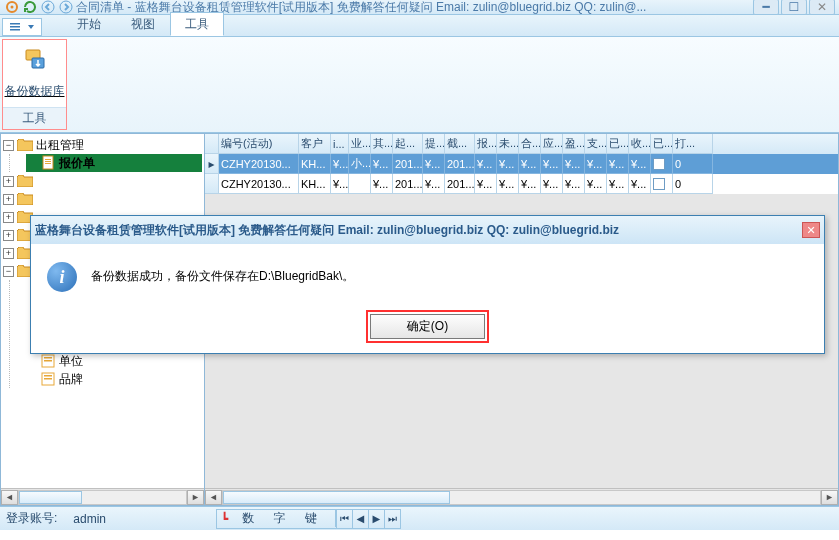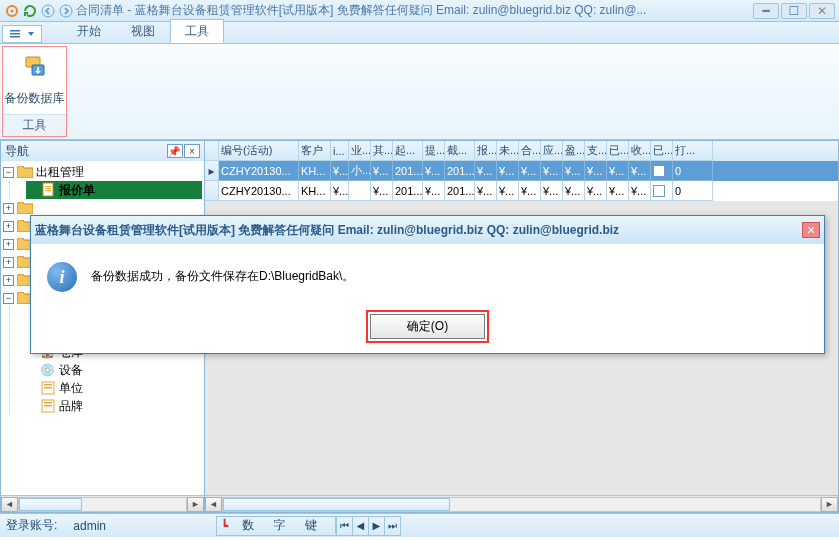--- a/index.html
+++ b/index.html
@@ -1,35 +1,35 @@
 <!DOCTYPE html>
 <html><head>
 <meta charset="utf-8">
 <style>
 * { box-sizing: border-box; margin: 0; padding: 0; font-family: "Microsoft YaHei", SimSun, sans-serif; font-size: 12px; }
 body { background: #fff; width: 839px; height: 540px; overflow: hidden; position: relative; }
 
 
-.titlebar { height: 22px; background: linear-gradient(#e8f4fb,#d4e9f7); display: flex; align-items: center; padding: 0 4px; border-bottom: 1px solid #9bc6e3; }
+.titlebar { height: 15px; background: linear-gradient(#e8f4fb,#d4e9f7); display: flex; align-items: center; padding: 0 4px; border-bottom: 1px solid #9bc6e3; }
 .titlebar .tb-icon { width: 16px; height: 16px; margin-right: 2px; display: flex; align-items: center; justify-content: center; }
 .titlebar .title-text { flex: 1; color: #4b7aa8; font-size: 12px; white-space: nowrap; overflow: hidden; }
 .titlebar .win-btns { display: flex; gap: 2px; }
 .titlebar .win-btn { width: 26px; height: 16px; background: #dceaf5; border: 1px solid #9bc6e3; border-radius: 2px; display: flex; align-items: center; justify-content: center; color: #4b7aa8; cursor: pointer; }
 .titlebar .win-btn:last-child { color: #888; }
 
 
 .ribbon-tabs { height: 22px; background: linear-gradient(#e8f4fb,#d4e9f7); display: flex; align-items: flex-end; padding-left: 2px; border-bottom: 1px solid #9bc6e3; }
 .menu-btn { width: 40px; height: 18px; border: 1px solid #9bc6e3; background: #fff; margin-right: 20px; display: flex; align-items: center; justify-content: center; }
 .rtab { padding: 3px 14px 2px; color: #3b5d7e; cursor: pointer; border: 1px solid transparent; }
 .rtab.active { background: #fff; border: 1px solid #9bc6e3; border-bottom: 1px solid #fff; }
 
 
 .ribbon-body { height: 96px; background: linear-gradient(#f7fcff,#e8f4fb); border-bottom: 1px solid #9bc6e3; display: flex; }
 .rgroup { width: 65px; border: 1px solid #ff8c8c; margin: 2px; background: #fff; display: flex; flex-direction: column; align-items: center; }
-.rgroup .rg-btn { flex: 1; display: flex; flex-direction: column; align-items: center; justify-content: center; gap: 12px; width: 100%; }
+.rgroup .rg-btn { flex: 1; display: flex; flex-direction: column; align-items: center; justify-content: center; gap: 12px; width: 100%; text-decoration: underline; }
 .rgroup .rg-btn .big-icon { width: 24px; height: 24px; }
 .rgroup .rg-label { width: 100%; text-align: center; padding: 2px 0; background: #eaf3fa; border-top: 1px solid #cfe3f2; color: #3b5d7e; }
 .rgroup .rg-btn-text { color: #2a4c6e; }
 
 
 .main { display: flex; height: 373px; }
 
 
 .nav { width: 205px; border: 1px solid #8fb8d8; display: flex; flex-direction: column; }
 .nav-head { height: 20px; background: linear-gradient(#eaf5fc,#d4e9f7); display: flex; align-items: center; padding: 0 4px; color: #2a4c6e; }
@@ -145,27 +145,20 @@
           </svg></span>
       <span class="rg-btn-text">备份数据库</span>
     </div>
     <div class="rg-label">工具</div>
   </div>
 </div>
 
 <div class="main">
 
   <div class="nav">
-    <div class="nav-head">
-      <span>导航</span>
-      <span class="pin-area">
-        <span class="pin-btn">📌</span>
-        <span class="pin-btn">×</span>
-      </span>
-    </div>
     <div class="tree">
       <ul>
         <li>
           <div class="tn">
               <span class="expander">−</span>
               <span class="ticon folder-ic">
                 <svg viewBox="0 0 16 12">
                   <path d="M0 2l2-2h4l1 2h9v10H0z" fill="#f4c65d" stroke="#c98a1f"></path>
                 </svg>
               </span>

